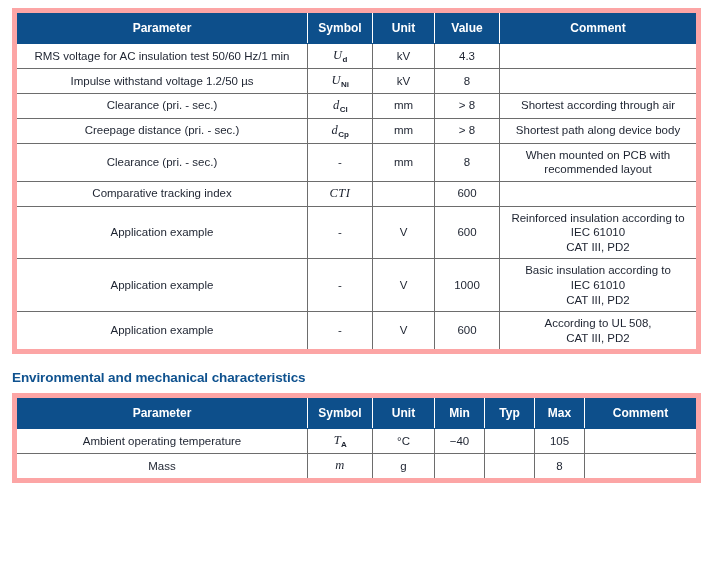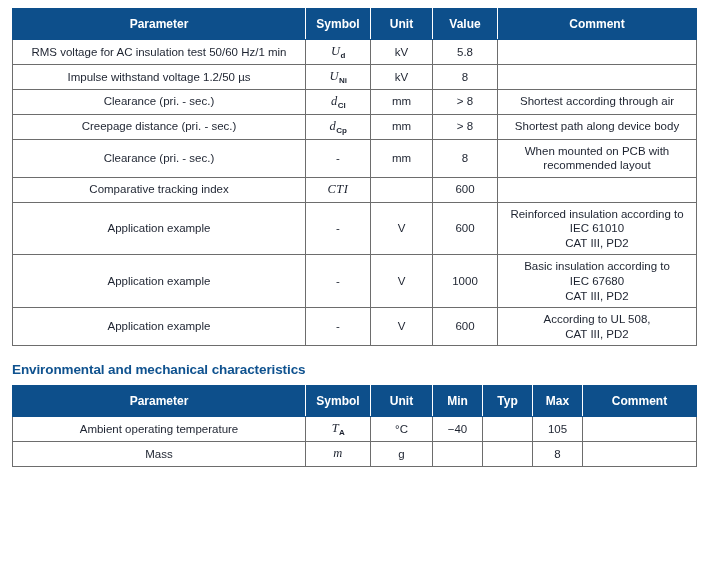--- a/index.html
+++ b/index.html
@@ -30,21 +30,21 @@
     letter-spacing: -0.1px;
   }
   #insulation-section .section-title { padding: 14px 0 0 12px; }
   #environmental-section .section-title { padding: 16px 0 0 12px; }
 
   table.dt {
     border-collapse: collapse;
     table-layout: fixed;
     margin: 8px 4px 0 12px;
     width: 684px;
-    border: 1px solid #fca5a5;
+    border: 5px solid #fca5a5;
   }
   table.dt th {
     background: #0d4f8b;
     color: #ffffff;
     font-size: 12px;
     font-weight: bold;
     text-align: center;
     height: 26px;
     padding: 2px 4px;
     border-left: 1px solid #ffffff;
@@ -123,21 +123,21 @@
           <th>Unit</th>
           <th>Value</th>
           <th>Comment</th>
         </tr>
       </thead>
       <tbody id="insulation-body">
           <tr>
             <td class="l">RMS voltage for AC insulation test 50/60 Hz/1 min</td>
             <td class="c"><span class="sym">U<sub>d</sub></span></td>
             <td class="c">kV</td>
-            <td class="c">5.8</td>
+            <td class="c">4.3</td>
             <td class="l"></td>
           </tr>
           <tr>
             <td class="l">Impulse withstand voltage 1.2/50 µs</td>
             <td class="c"><span class="sym">U<sub>Ni</sub></span></td>
             <td class="c">kV</td>
             <td class="c">8</td>
             <td class="l"></td>
           </tr>
           <tr>
@@ -177,21 +177,21 @@
             <td class="l multiline">Reinforced insulation according to
 IEC 61010
 CAT III, PD2</td>
           </tr>
           <tr>
             <td class="l">Application example</td>
             <td class="c"><span class="dash">-</span></td>
             <td class="c">V</td>
             <td class="c">1000</td>
             <td class="l multiline">Basic insulation according to
-IEC 67680
+IEC 61010
 CAT III, PD2</td>
           </tr>
           <tr>
             <td class="l">Application example</td>
             <td class="c"><span class="dash">-</span></td>
             <td class="c">V</td>
             <td class="c">600</td>
             <td class="l multiline">According to UL 508,
 CAT III, PD2</td>
           </tr>

